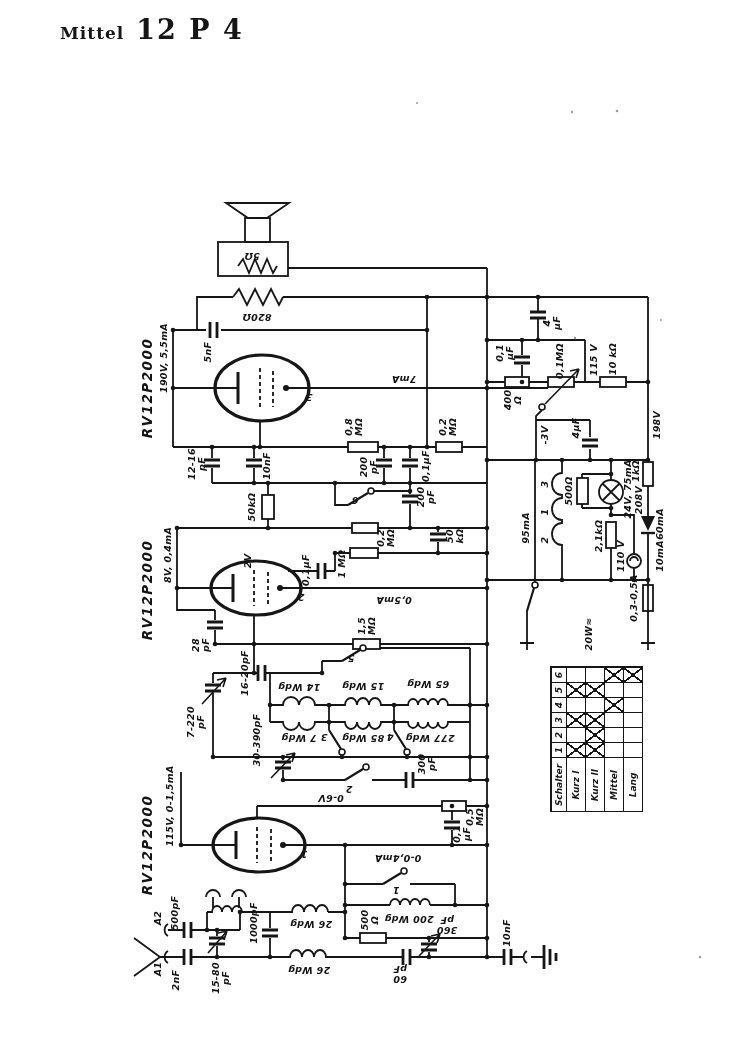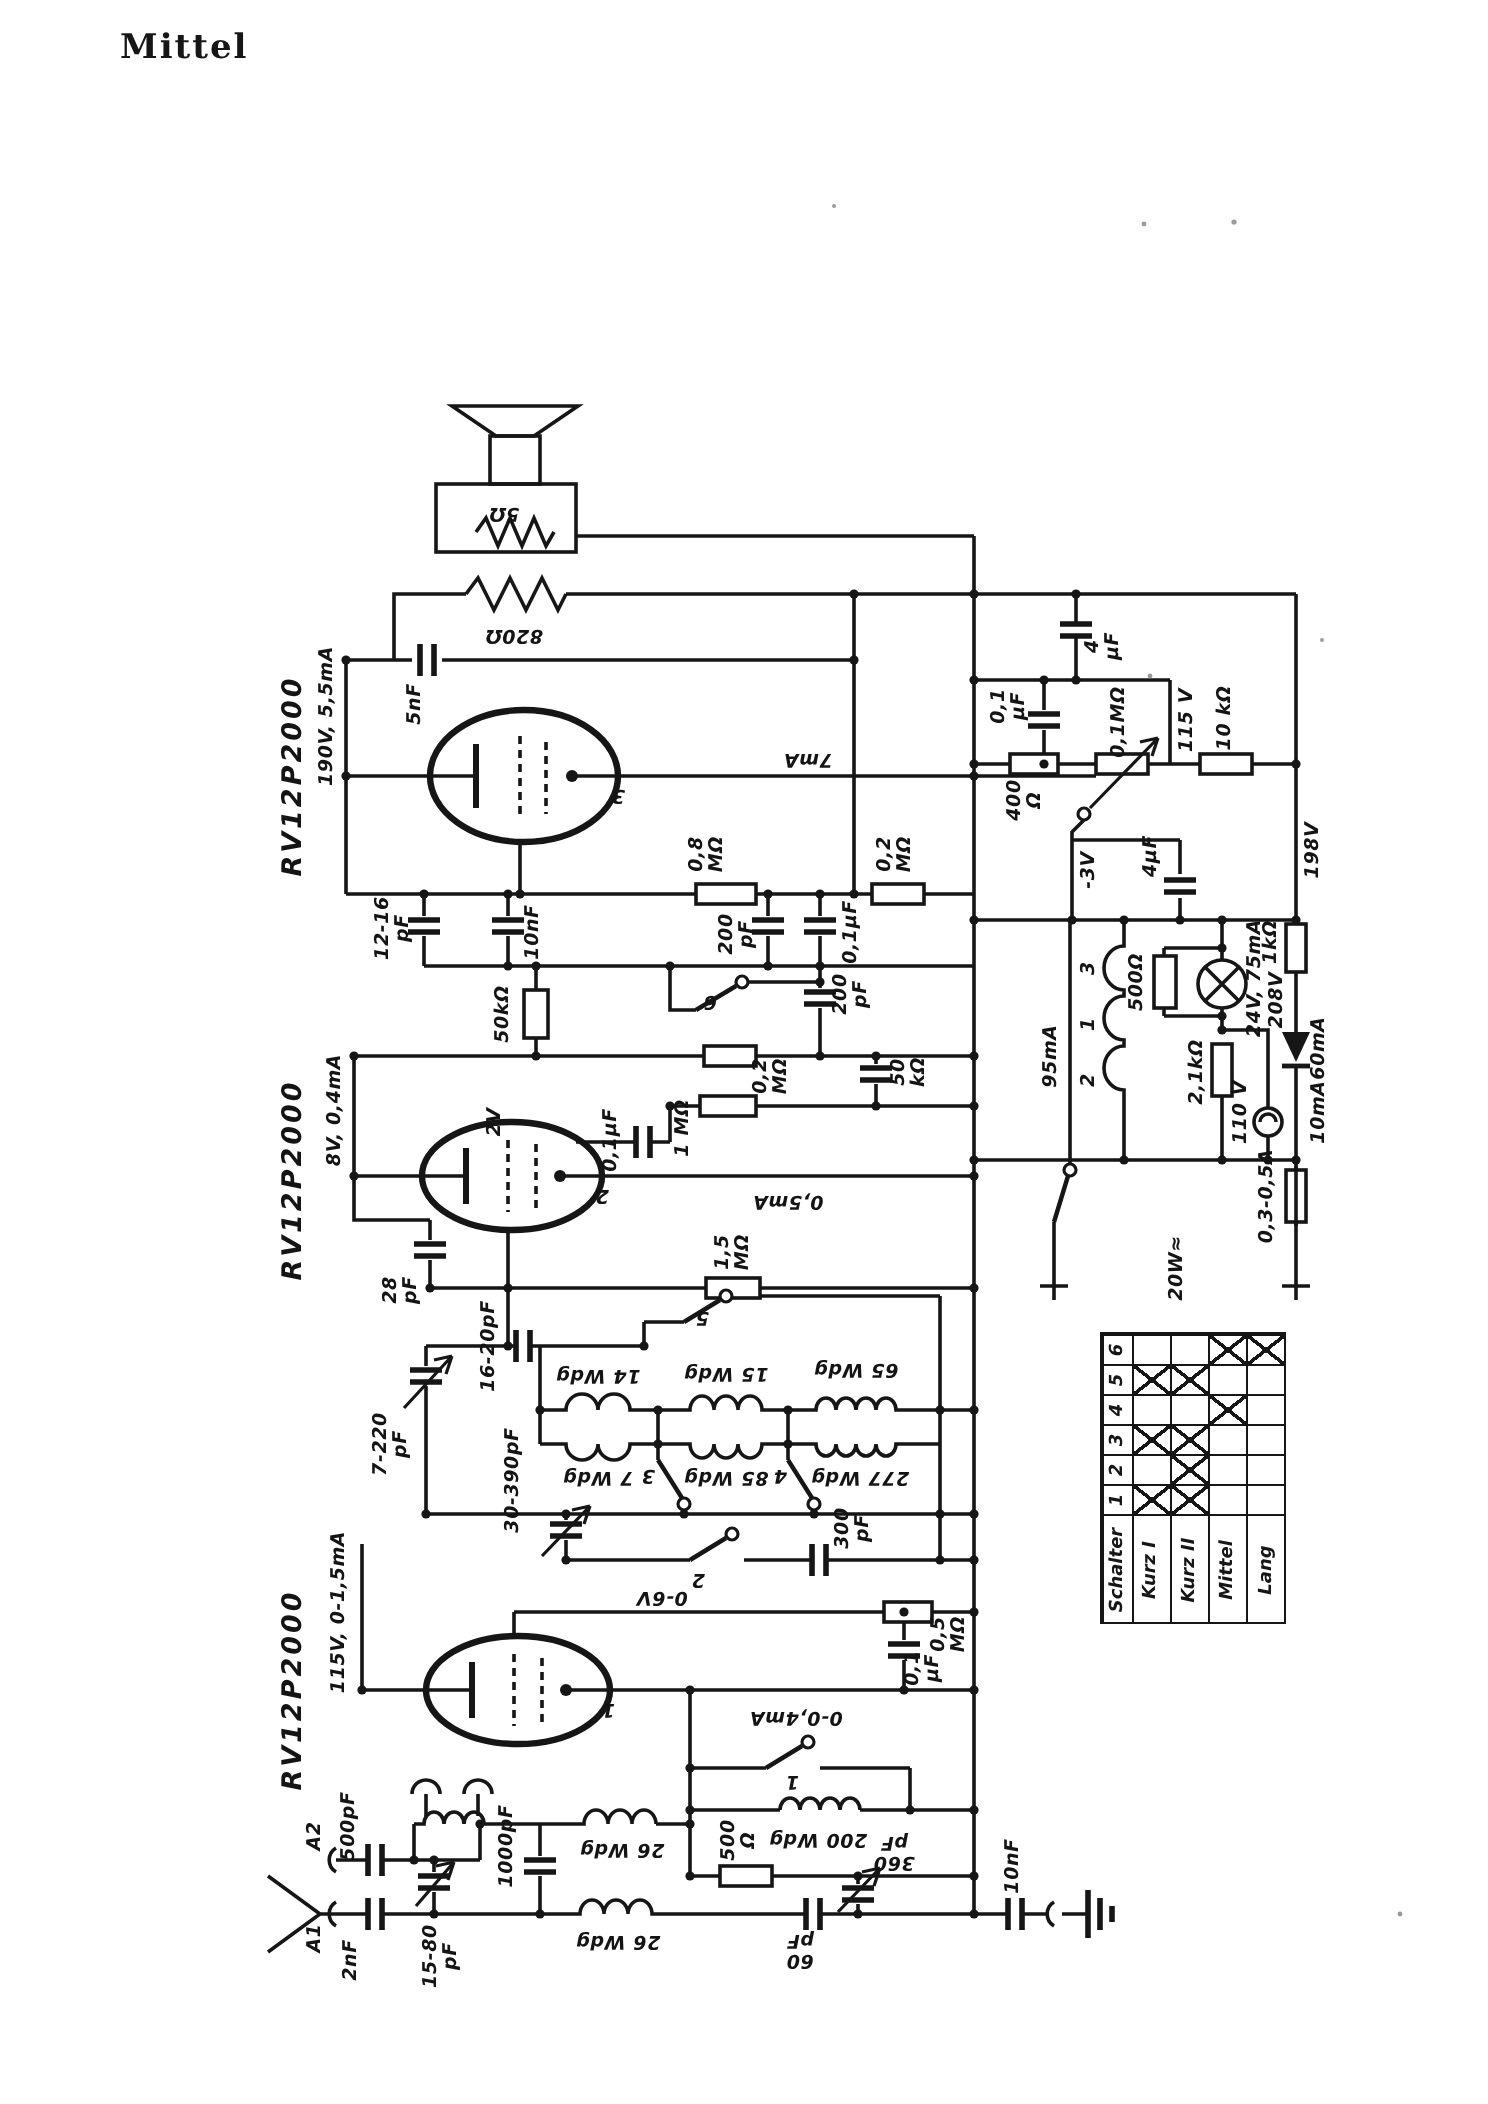--- a/index.html
+++ b/index.html
@@ -31,20 +31,21 @@
      linear-gradient(to top right,transparent 46%,#161616 46%,#161616 54%,transparent 54%),
      linear-gradient(to bottom right,transparent 46%,#161616 46%,#161616 54%,transparent 54%)}
 </style>
 </head>
 <body>
 
 <div id="page">
 
   <div id="titlebar">
     <span id="brand">Mittel</span>
+    <span id="model">12 P 4</span>
   </div>
 
   <svg width="744" height="1052" viewBox="0 0 744 1052">
 
     <g stroke="#161616" stroke-width="1.8" fill="none">
 
       <path d="M226,203 L289,203 L267,218 L248,218 Z"></path>
       <rect x="245" y="218" width="25" height="24"></rect>
       <rect x="218" y="242" width="70" height="34"></rect>
       <polyline points="238,266 243,259 249,273 255,259 261,273 267,259 273,273 277,266"></polyline>

